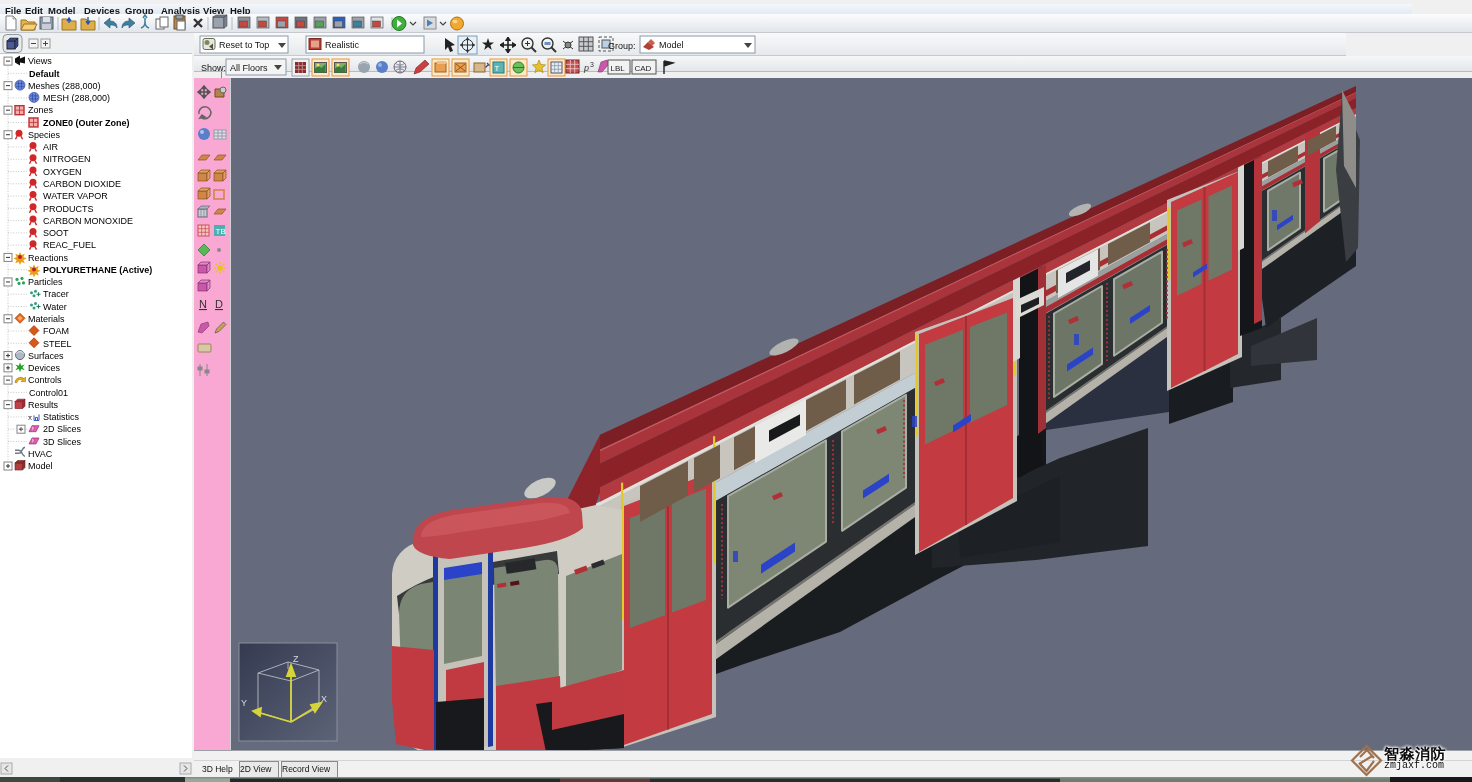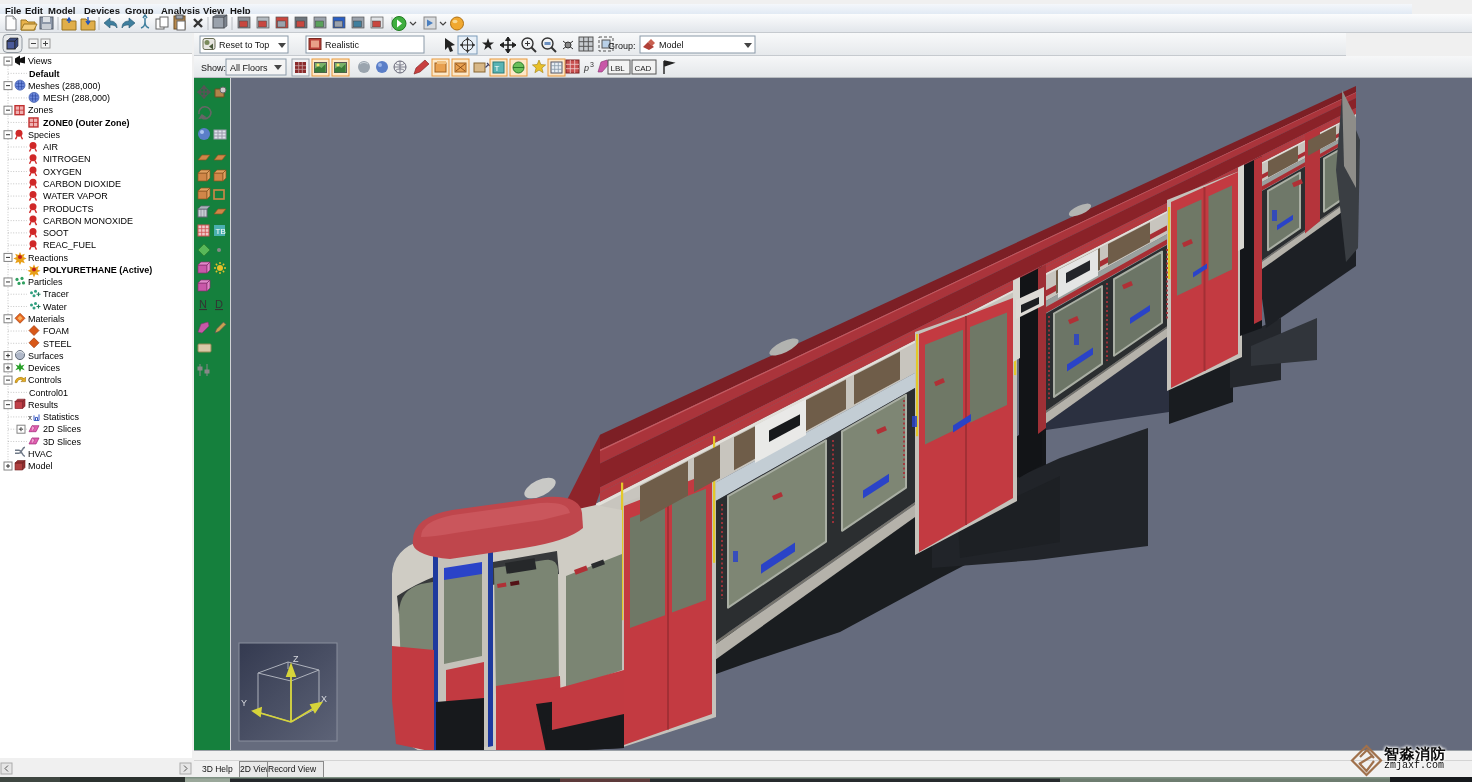--- a/index.html
+++ b/index.html
@@ -4,22 +4,22 @@
 svg{display:block}
 body{width:1472px;height:782px;overflow:hidden;font-family:"Liberation Sans",sans-serif;background:#f0f0f0;position:relative}
 .menubar{position:absolute;left:0;top:4px;width:1412px;height:14px;background:linear-gradient(#f4f7fb,#dce6f2);border-bottom:1px solid #c2cedd;font-size:9.5px;font-weight:bold;color:#151515}
 .tb1{position:absolute;left:0;top:14px;width:1472px;height:19px;background:linear-gradient(#fbfcfd,#e2e6eb);border-bottom:1px solid #c6cacf}
 .leftpanel{position:absolute;left:0;top:33px;width:222px;height:744px;background:#f0f0f0;border-right:1px solid #898989}
 .lefthead{position:absolute;left:0;top:0;width:192px;height:21px;background:#eef0f1;border-bottom:1px solid #c8c8c8}
 .treebox{position:absolute;left:0;top:21px;width:192px;height:704px;background:#fff}
 .hscroll{position:absolute;left:0;top:729px;width:192px;height:13px;background:#f0f0f0}
 .rightarea{position:absolute;left:194px;top:33px;width:1278px;height:717px}
 .tb2{position:absolute;left:0;top:0;width:1152px;height:23px;background:linear-gradient(#f8f9fa,#e6e9ec);border-bottom:1px solid #c6cacf}
-.tb3{position:absolute;left:0;top:23px;width:1278px;height:22px;background:linear-gradient(#f6f7f8,#e4e7ea);border-bottom:1px solid #b8bcc0}
-.strip{position:absolute;left:0;top:45px;width:37px;height:672px;background:#15803d;border-right:1px solid #d0d2d5}
+.tb3{position:absolute;left:0;top:23px;width:1278px;height:16px;background:linear-gradient(#f6f7f8,#e4e7ea);border-bottom:1px solid #b8bcc0}
+.strip{position:absolute;left:0;top:45px;width:37px;height:672px;background:#f9a8d4;border-right:1px solid #d0d2d5}
 .viewport{position:absolute;left:37px;top:45px;width:1241px;height:672px;background:#656b7d;overflow:hidden}
 .tabbar{position:absolute;left:194px;top:750px;width:1278px;height:27px;background:#f1f1f1;border-top:1px solid #9aa0a6}
 .tab{position:absolute;top:10px;height:17px;background:#e9e9e9;border:1px solid #8a8a8a;font-size:8.5px;color:#111;text-align:left;line-height:15px}
 .bottomband{position:absolute;left:0;top:777px;width:1472px;height:5px;background:#262b2d}
 .wm{position:absolute;left:1350px;top:744px;width:122px;height:33px;z-index:10}
 .wmt{position:absolute;left:34px;top:1px;font-size:15px;font-weight:bold;color:#0a0a0a;letter-spacing:0.5px;text-shadow:0 0 3px #fff,0 0 3px #fff,0 0 3px #fff}
 .wmu{position:absolute;left:34px;top:16px;font-size:10px;font-weight:normal;color:#0a0a0a;font-family:"Liberation Mono",monospace;text-shadow:0 0 3px #fff,0 0 3px #fff}
 </style></head><body>
 <div class="menubar">
     <span style="position:absolute;left:5px;top:1px">File</span>
@@ -726,21 +726,21 @@
           <text x="321" y="702">X</text>
           <text x="241" y="706">Y</text>
         </g>
   </svg>
     </div>
 </div>
 <div class="tabbar">
     <div style="position:absolute;left:0;top:9px;width:1278px;height:1px;background:#d4d4d4"></div>
   <span style="position:absolute;left:8px;top:13px;font-size:8.5px;color:#111">3D Help</span>
   <div class="tab" style="left:45px;width:40px">2D View</div>
-  <div class="tab" style="left:73px;width:57px">Record View</div>
+  <div class="tab" style="left:87px;width:57px">Record View</div>
 </div>
 <div class="bottomband">
     <svg width="1472" height="5">
 <rect x="0" y="0" width="60" height="5" fill="#3f4741"></rect>
       <rect x="60" y="0" width="125" height="5" fill="#2b312e"></rect>
 <rect x="185" y="0" width="45" height="5" fill="#9aa79a"></rect>
       <rect x="230" y="0" width="330" height="5" fill="#24282b"></rect>
 <rect x="560" y="0" width="90" height="5" fill="#5d3a3a"></rect>
       <rect x="650" y="0" width="410" height="5" fill="#262b2d"></rect>
 <rect x="1060" y="0" width="330" height="5" fill="#6e7d70"></rect>

